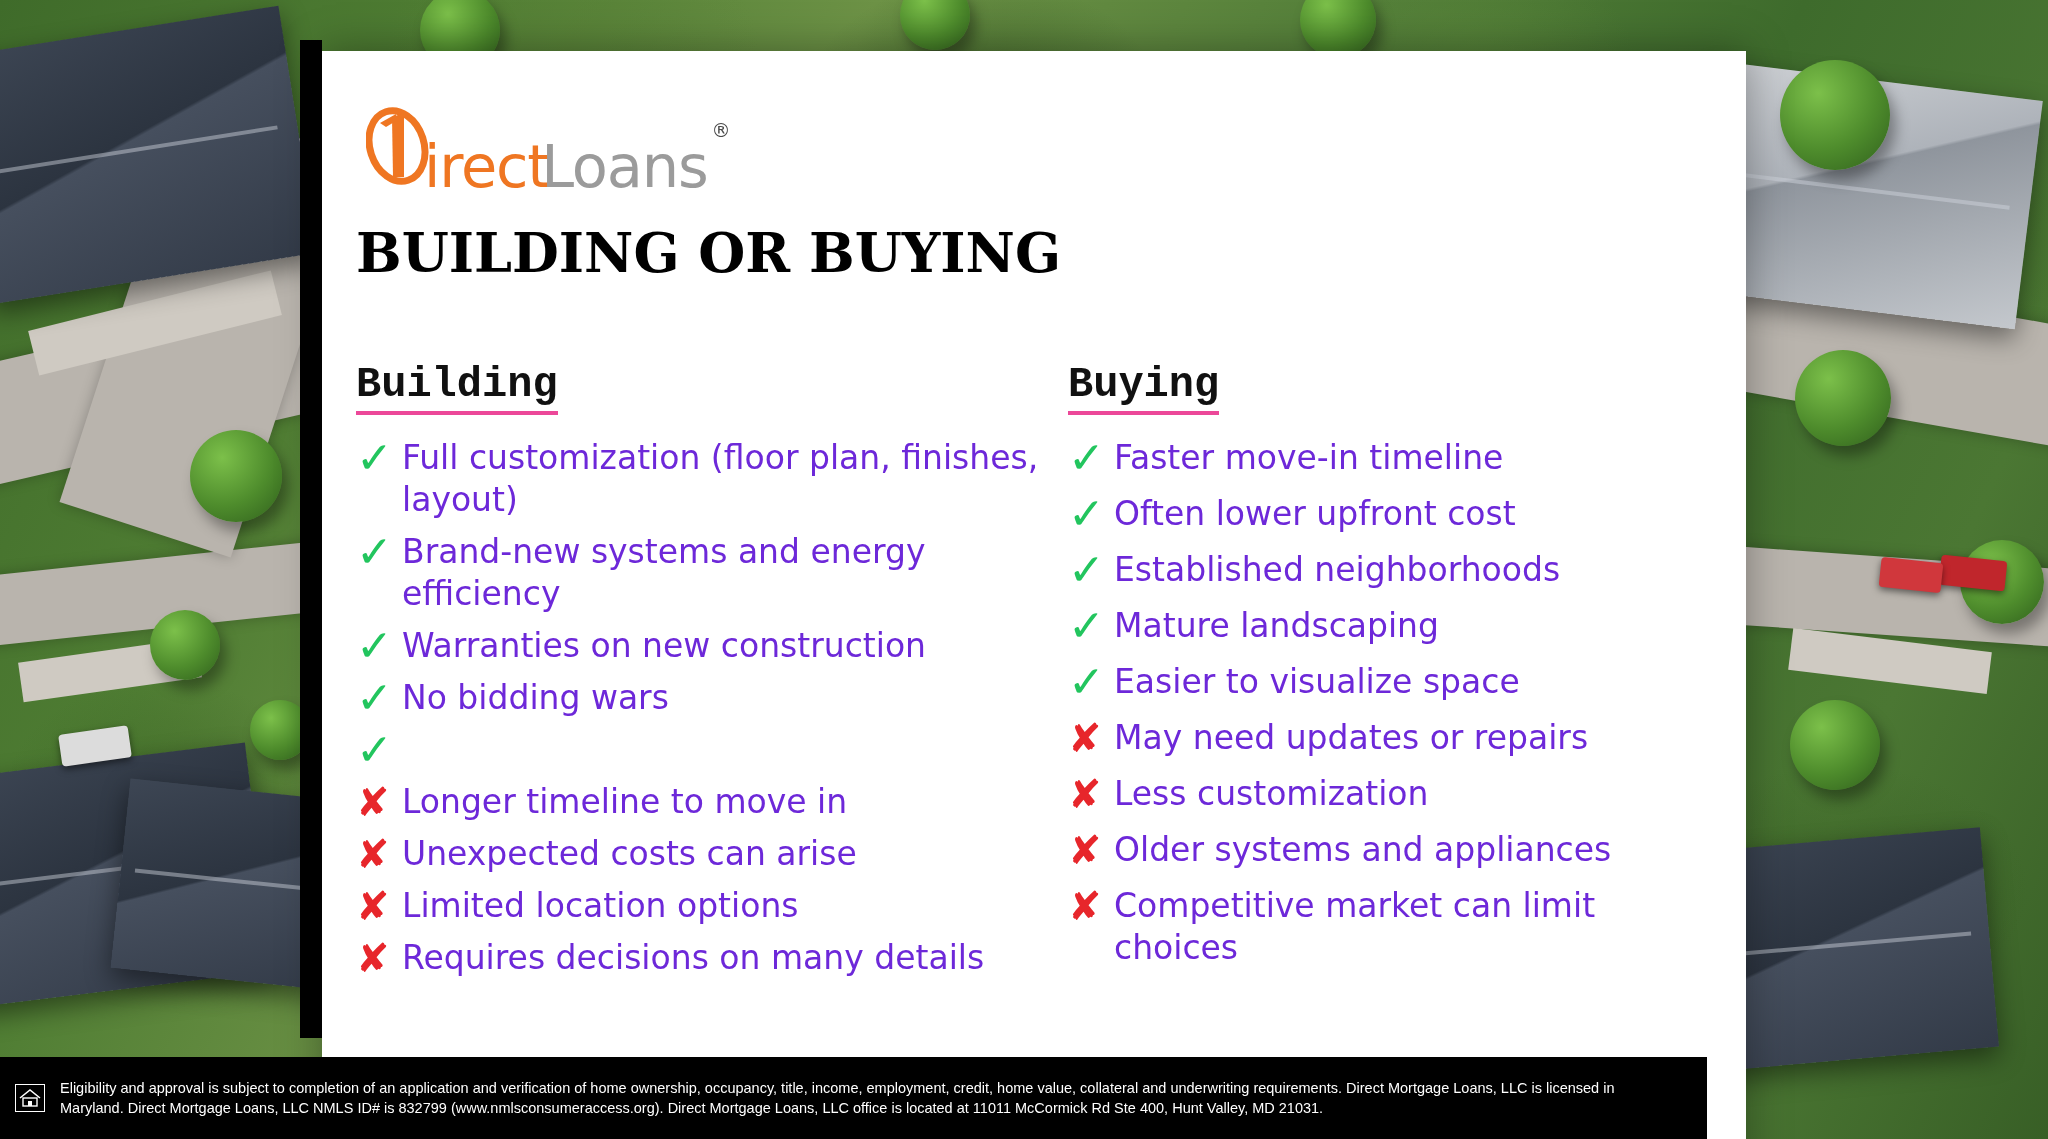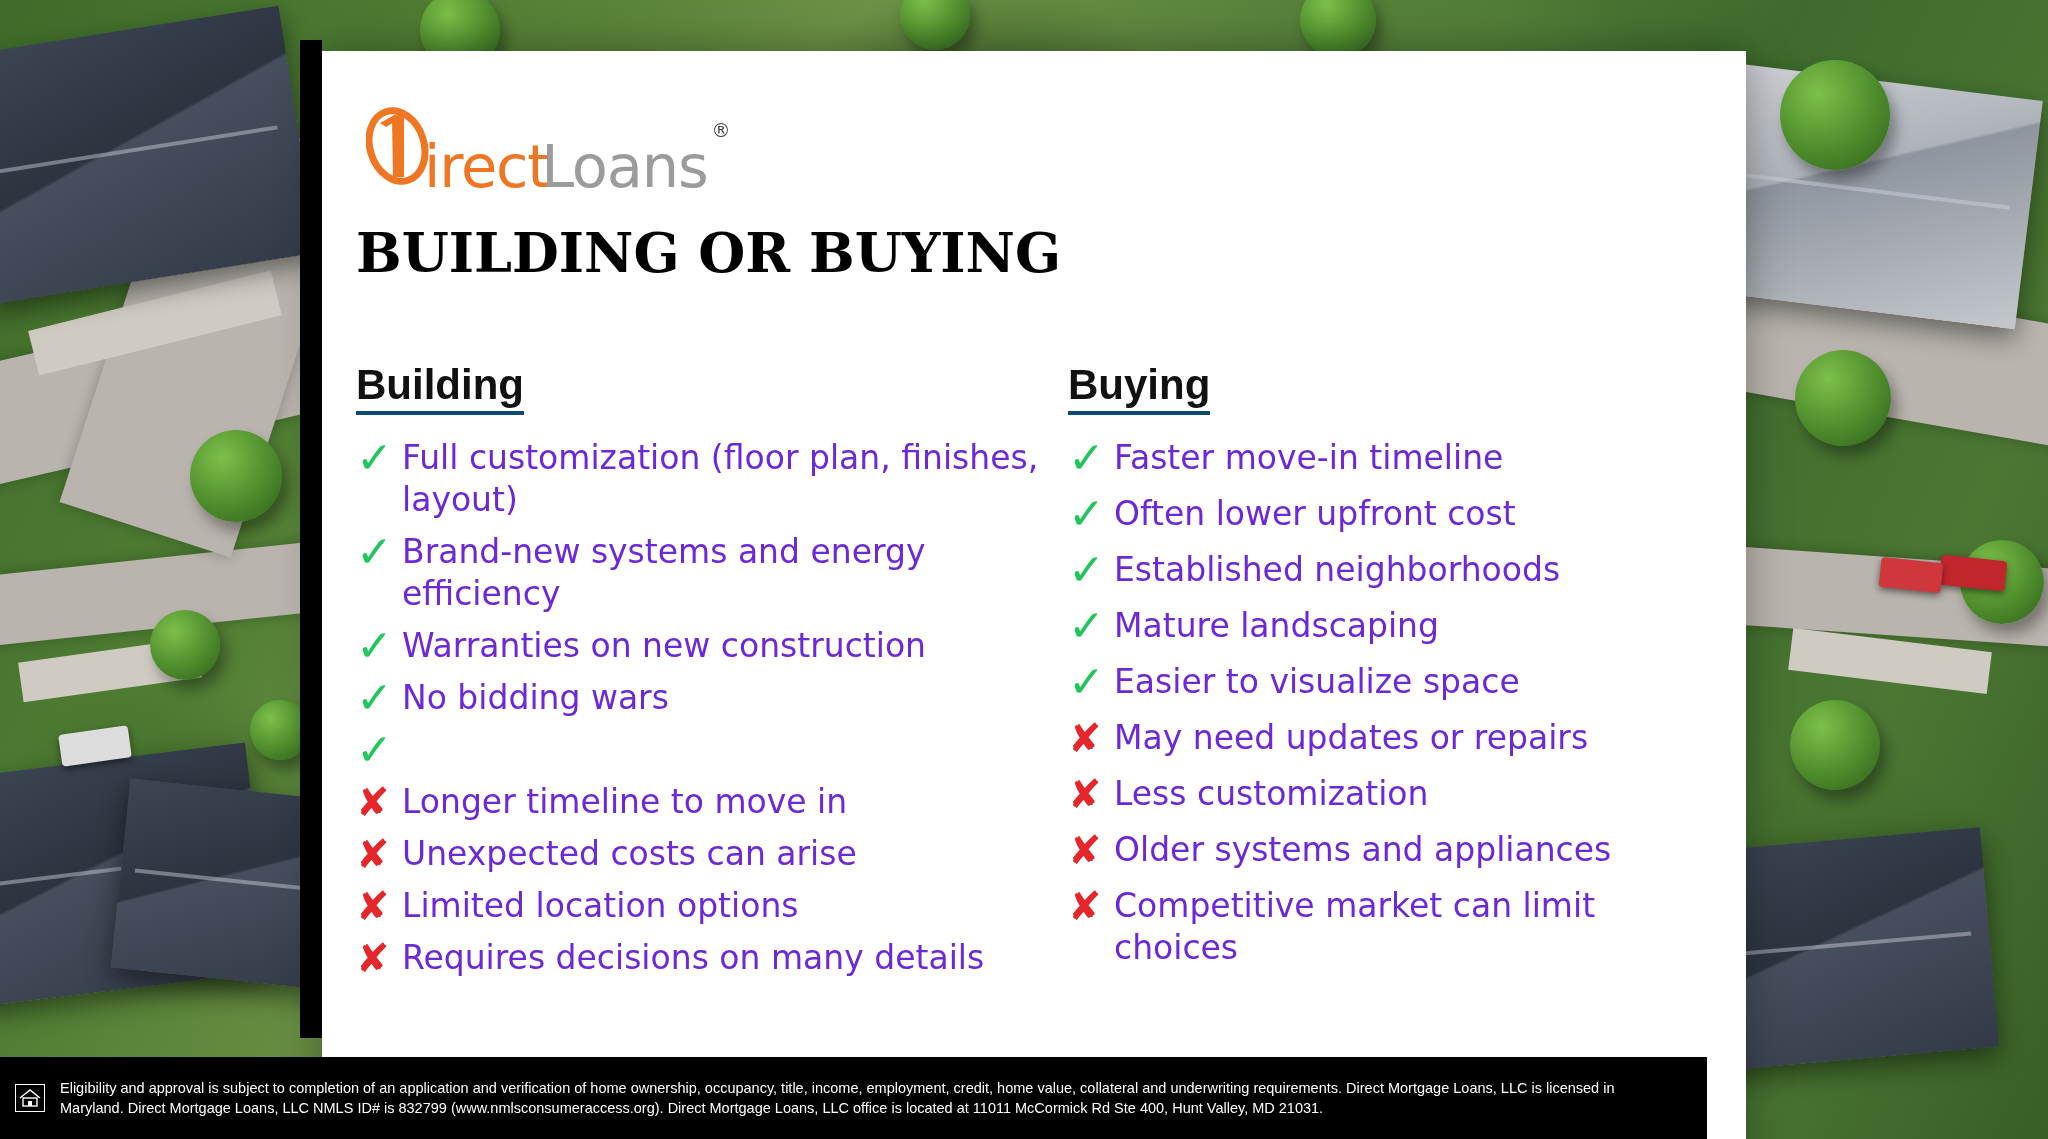--- a/index.html
+++ b/index.html
@@ -171,25 +171,25 @@
     position: absolute;
     left: 34px;
     top: 310px;
     width: 1360px;
     display: flex;
   }
   .col { width: 700px; }
   .col.right { width: 620px; padding-left: 12px; }
 
   .col-title {
-    font-family: Liberation Sans, sans-serif;
+    font-family: Liberation Mono, monospace;
     font-weight: 700;
     font-size: 42px;
     color: #111;
-    border-bottom: 4px solid #0c4a6e;
+    border-bottom: 4px solid #ec4899;
     display: inline-block;
     padding-bottom: 2px;
     margin-bottom: 22px;
   }
 
   ul.items {
     list-style: none;
     margin: 0;
     padding: 0;
   }

